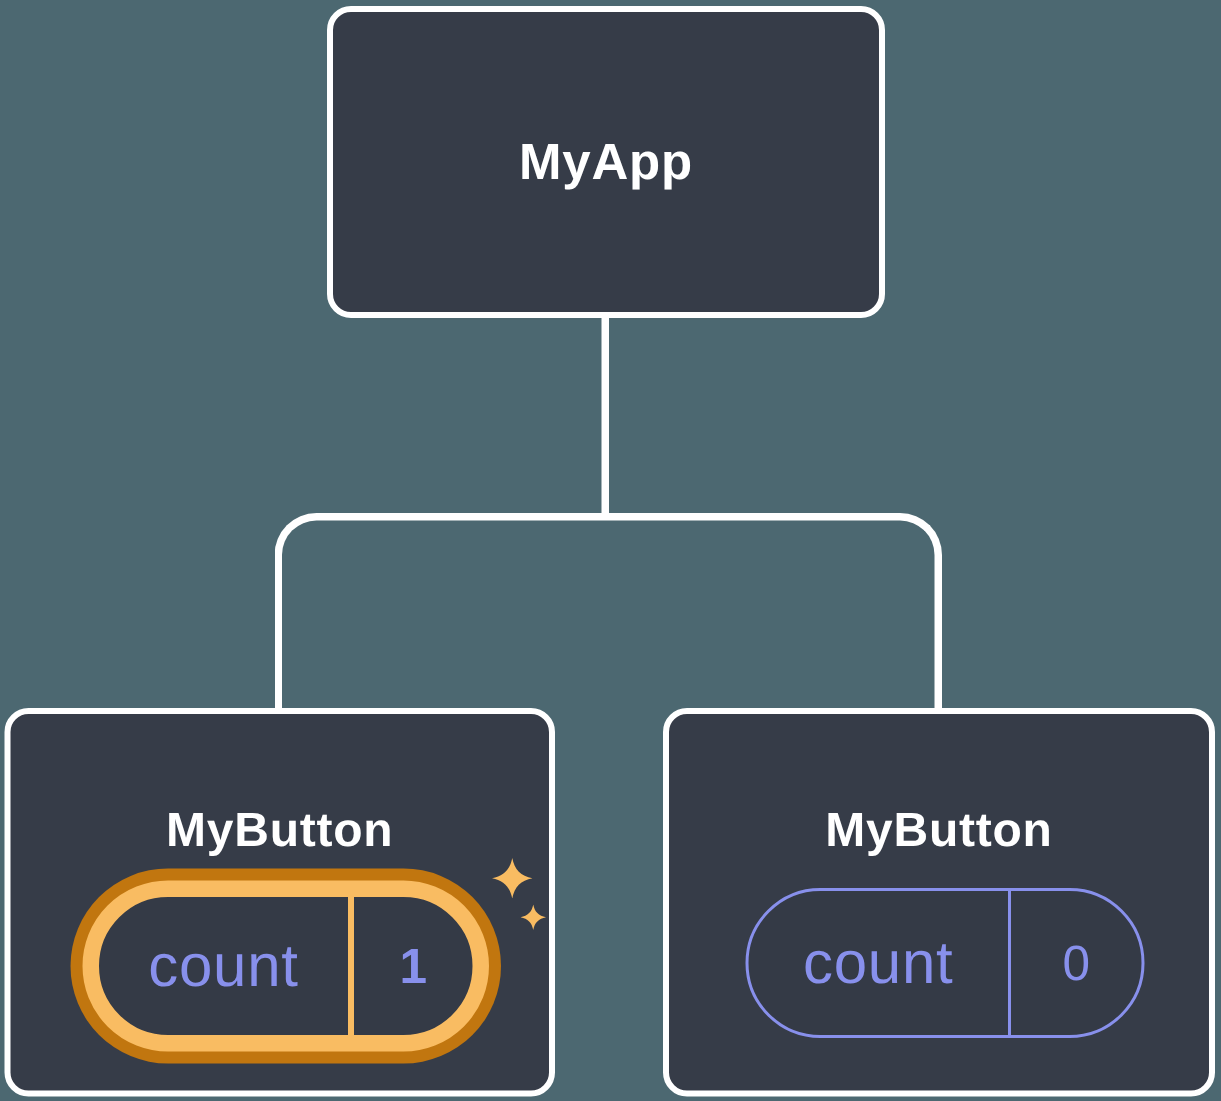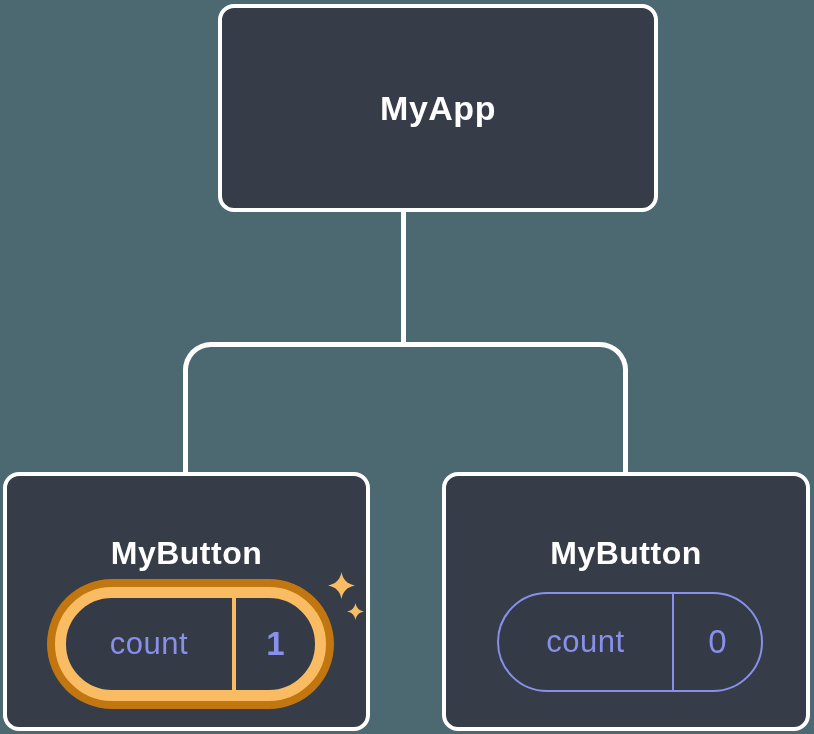--- a/index.html
+++ b/index.html
@@ -14,21 +14,21 @@
 
   
   .node {
     position: absolute;
     box-sizing: border-box;
     background: var(--node-fill);
     border: 4px solid var(--node-border);
     border-radius: 16px;
   }
   .node-root {
-    left: 218px; top: 4px; width: 440px; height: 208px;
+    left: 218px; top: 4px; width: 372px; height: 208px;
     display: flex; align-items: center; justify-content: center;
   }
   .node-left  { left: 3px;   top: 472px; width: 367px; height: 259px; }
   .node-right { left: 442px; top: 472px; width: 368px; height: 259px; }
 
   .node-label {
     color: var(--label-text);
     font-size: 34px;
     font-weight: 600;
     letter-spacing: 0.5px;
@@ -80,21 +80,21 @@
     width: 271px; height: 114px;
     border: 11px solid var(--orange-light);
     box-shadow: 0 0 0 8px var(--orange-dark);
   }
   .seg {
     display: flex;
     align-items: center;
     justify-content: center;
     color: var(--purple);
   }
-  .seg-label { font-size: 31px; letter-spacing: 0.5px; }
+  .seg-label { font-size: 40px; letter-spacing: 0.5px; }
   .seg-value { flex: 1; font-size: 33px; }
   .pill-highlight .seg-label { width: 166px; }
   .pill-plain     .seg-label { width: 173px; }
   .pill-highlight .seg-value { font-weight: 700; }
   .divider { flex: none; }
   .divider-orange { width: 4px; background: var(--orange-light); }
   .divider-purple { width: 2px; background: var(--purple); }
 
   
   .sparkle { position: absolute; fill: var(--orange-light); }

